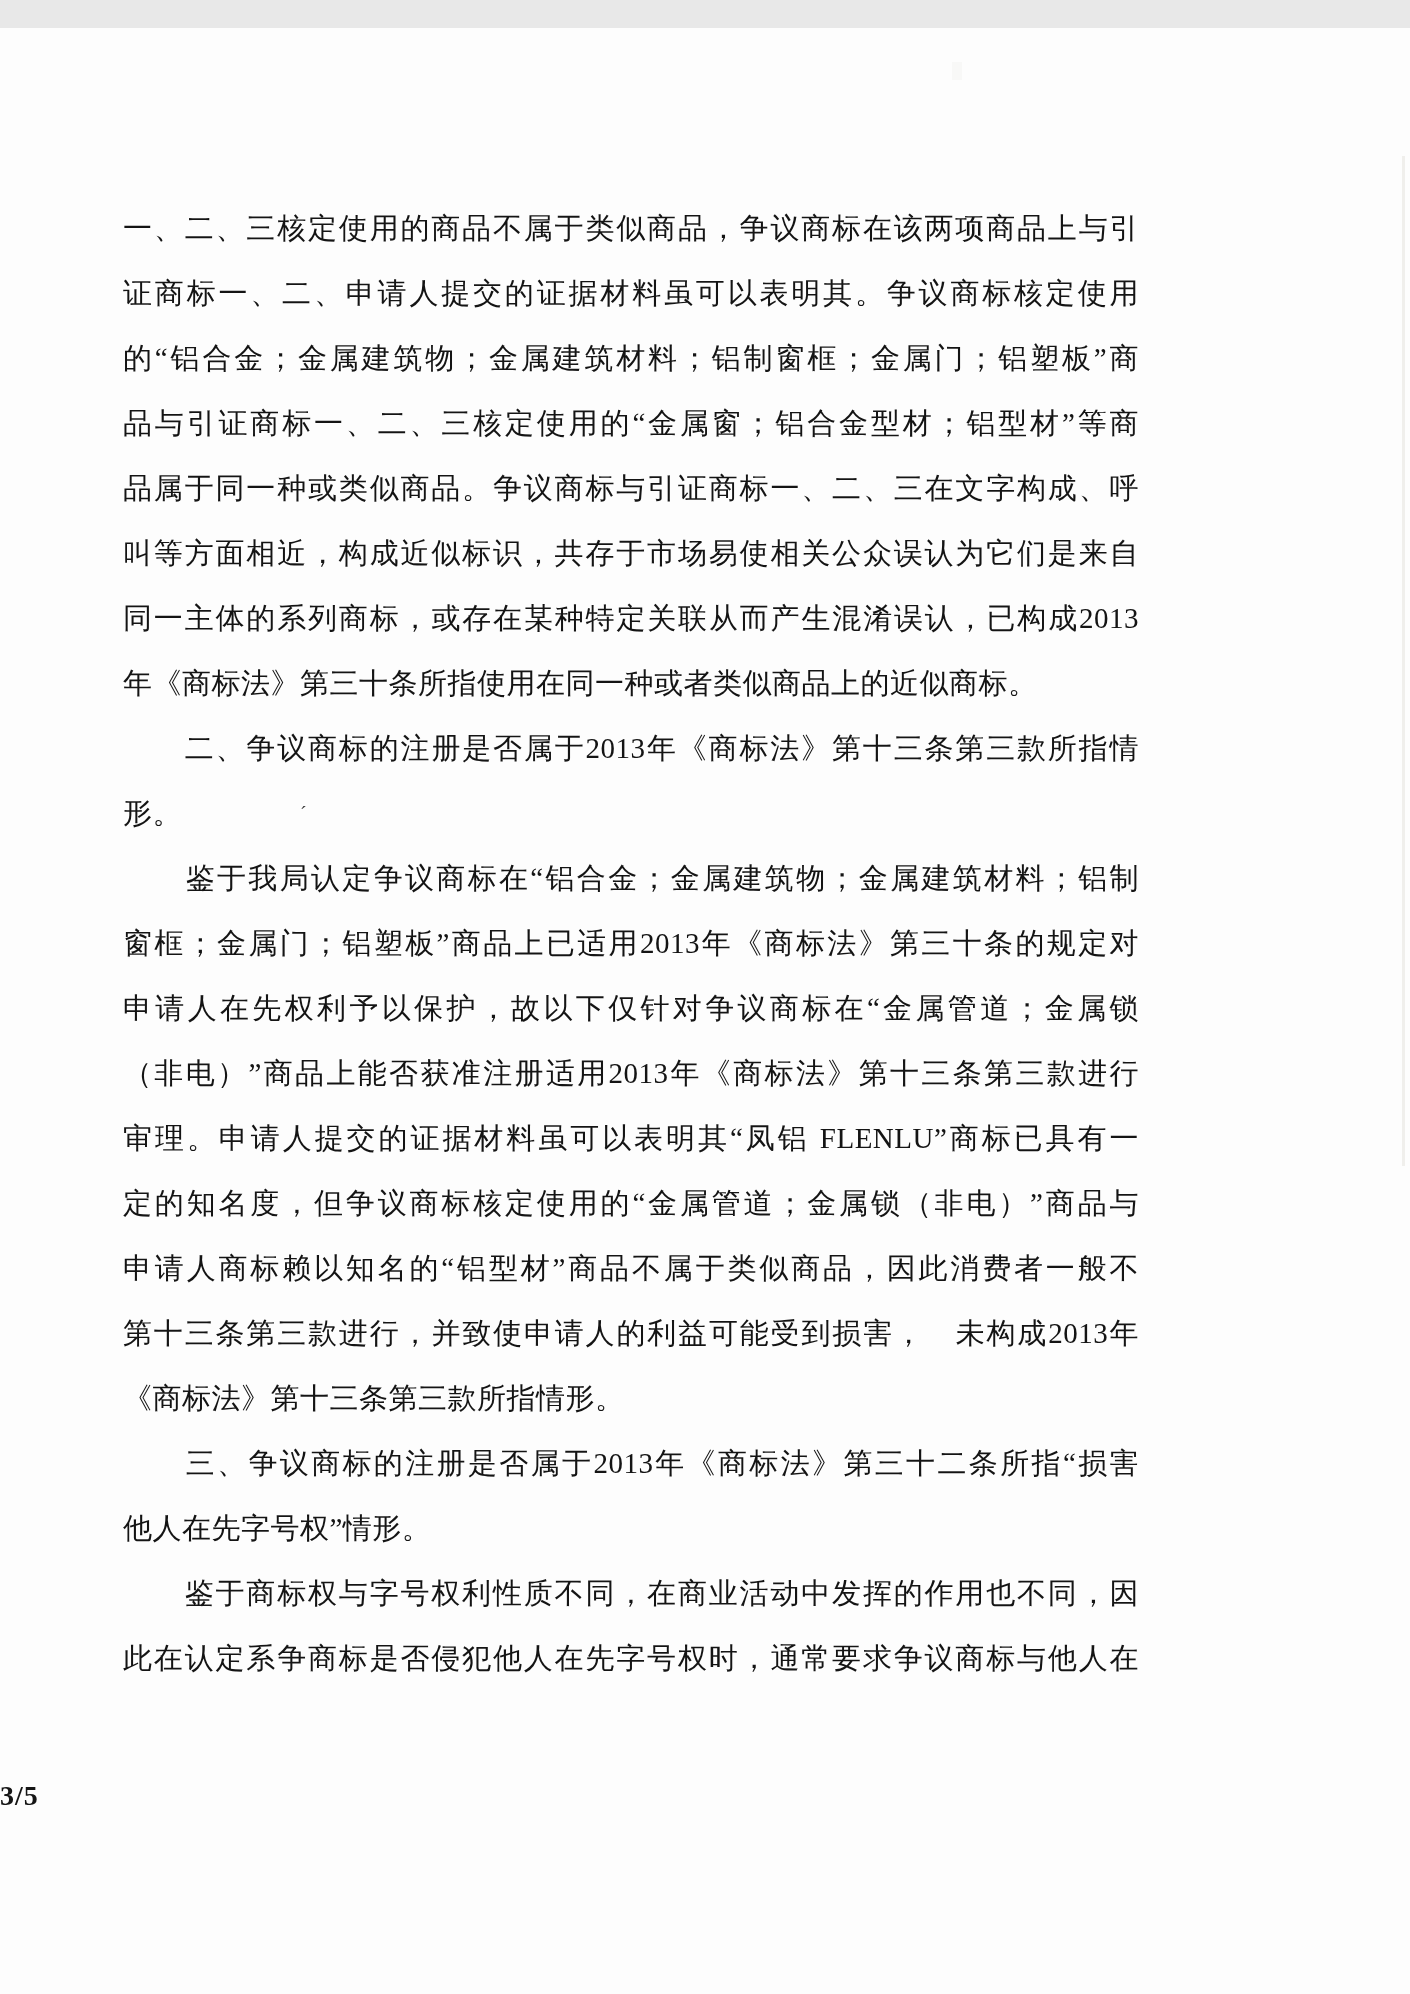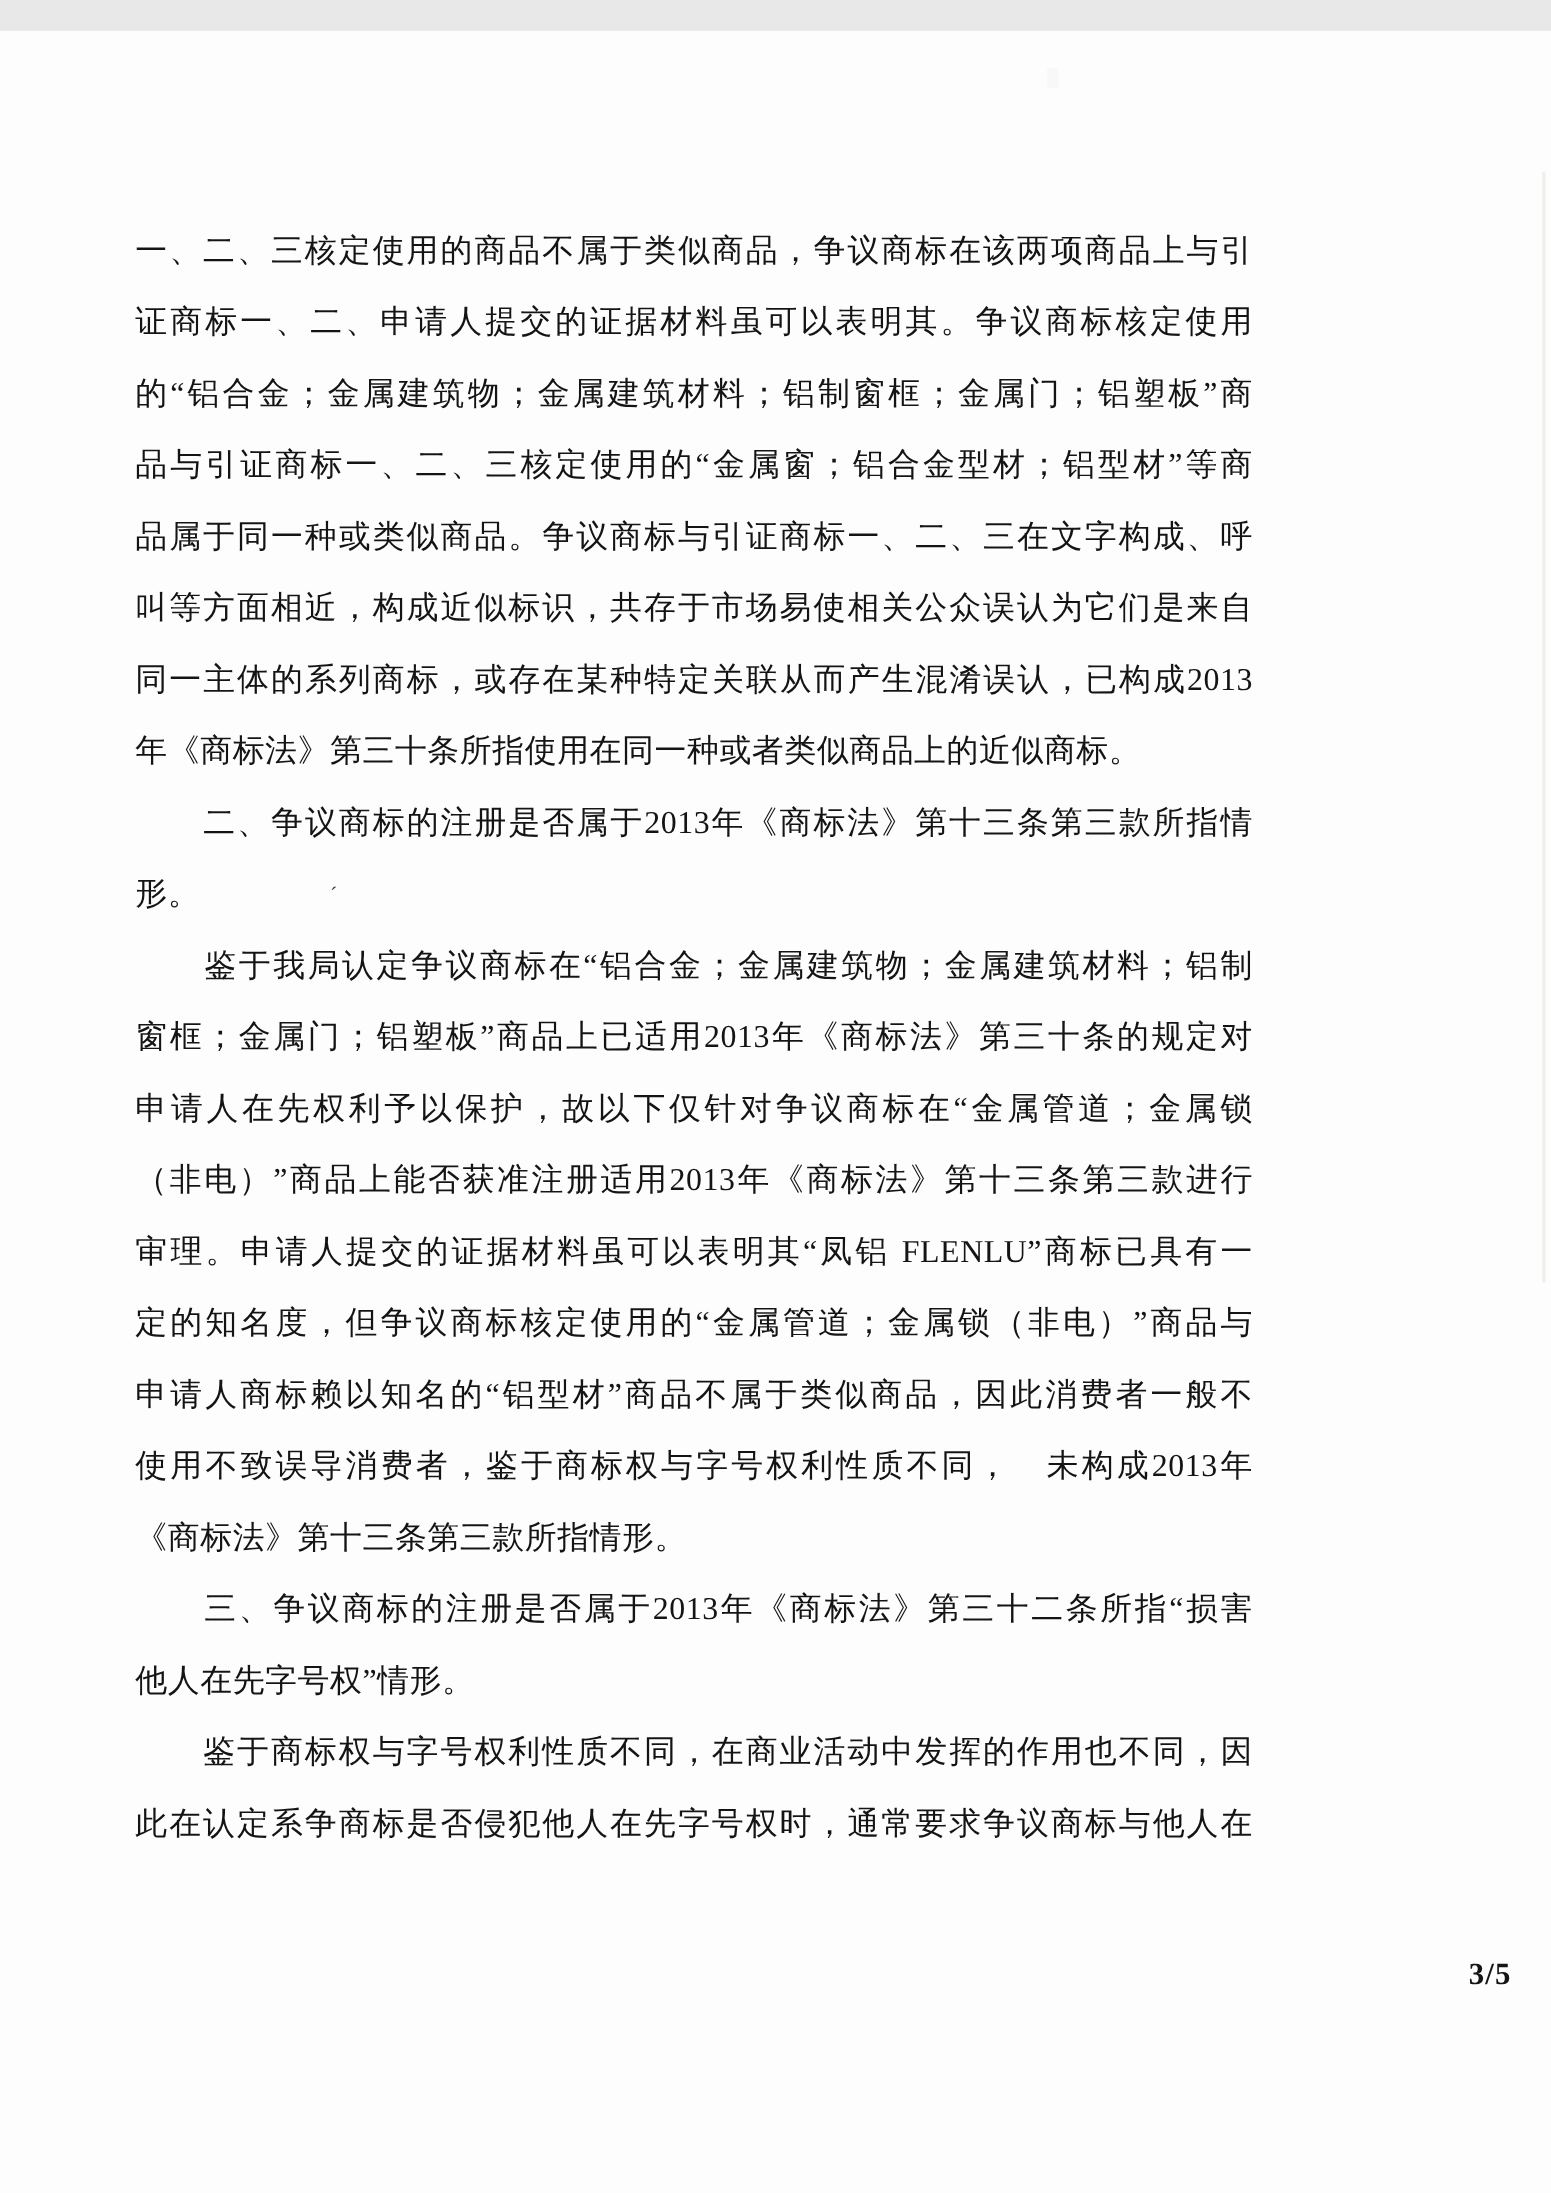--- a/index.html
+++ b/index.html
@@ -24,21 +24,21 @@
     text-align-last:justify;
     letter-spacing:0.5px;
   }
   .line.s{
     text-align:left;
     text-align-last:left;
   }
   .footer{
     position:absolute;
     left:0;top:1752px;width:1374px;
-    text-align:right;
+    text-align:left;
     font-size:28px;
     font-weight:bold;
     color:#151515;
     letter-spacing:1px;
   }
   .scan-line{
     position:absolute;
     left:1402px;top:128px;width:3px;height:1010px;
     background:#f0efec;
   }
@@ -74,21 +74,21 @@
     <div class="line s">年《商标法》第三十条所指使用在同一种或者类似商品上的近似商标。</div>
     <div class="line">　　二、争议商标的注册是否属于2013年《商标法》第十三条第三款所指情</div>
     <div class="line s">形。</div>
     <div class="line">　　鉴于我局认定争议商标在“铝合金；金属建筑物；金属建筑材料；铝制</div>
     <div class="line">窗框；金属门；铝塑板”商品上已适用2013年《商标法》第三十条的规定对</div>
     <div class="line">申请人在先权利予以保护，故以下仅针对争议商标在“金属管道；金属锁</div>
     <div class="line">（非电）”商品上能否获准注册适用2013年《商标法》第十三条第三款进行</div>
     <div class="line">审理。申请人提交的证据材料虽可以表明其“凤铝 FLENLU”商标已具有一</div>
     <div class="line">定的知名度，但争议商标核定使用的“金属管道；金属锁（非电）”商品与</div>
     <div class="line">申请人商标赖以知名的“铝型材”商品不属于类似商品，因此消费者一般不</div>
-    <div class="line">使用不致误导消费者，鉴于商标权与字号权利性质不同，　未构成2013年</div>
+    <div class="line">第十三条第三款进行，并致使申请人的利益可能受到损害，　未构成2013年</div>
     <div class="line s">《商标法》第十三条第三款所指情形。</div>
     <div class="line">　　三、争议商标的注册是否属于2013年《商标法》第三十二条所指“损害</div>
     <div class="line s">他人在先字号权”情形。</div>
     <div class="line">　　鉴于商标权与字号权利性质不同，在商业活动中发挥的作用也不同，因</div>
     <div class="line">此在认定系争商标是否侵犯他人在先字号权时，通常要求争议商标与他人在</div>
   </div>
 
   <div class="stray">ˊ</div>
 
   <div class="footer">3/5</div>

